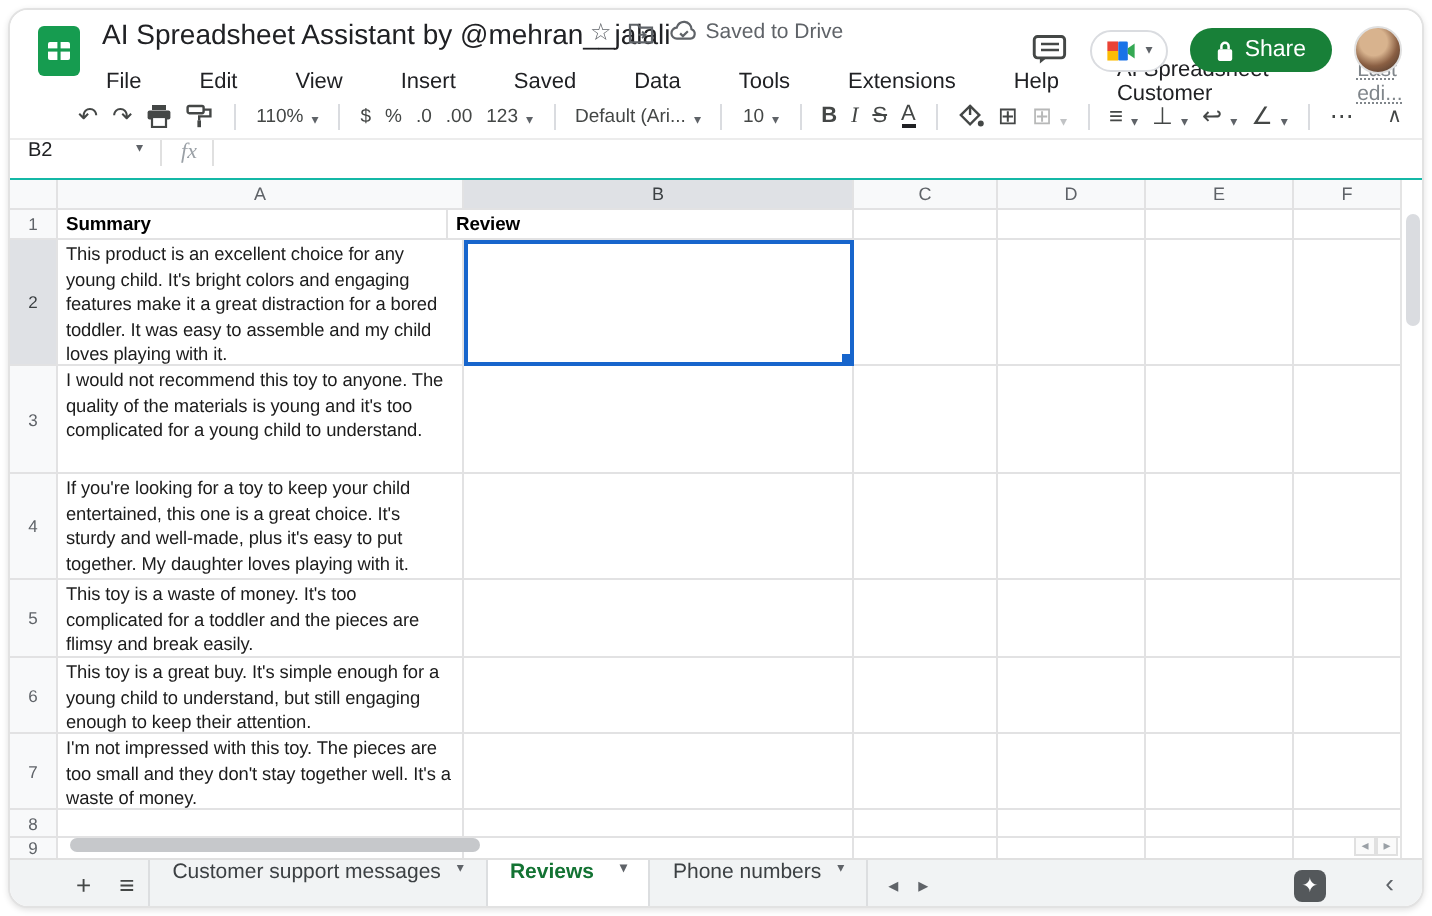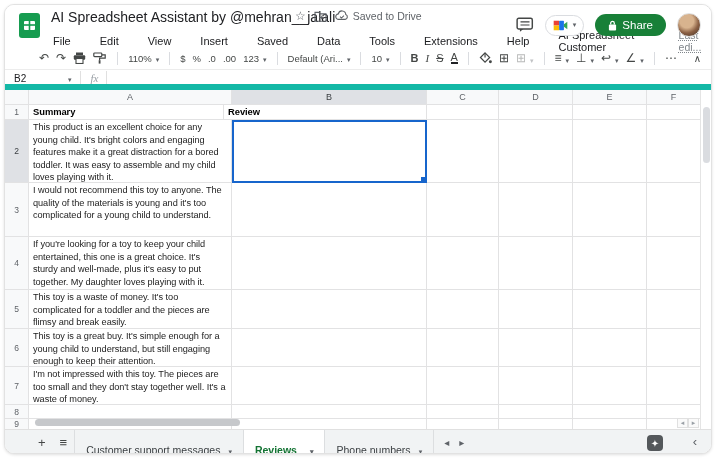--- a/index.html
+++ b/index.html
@@ -34,21 +34,21 @@
   .tdiv { width:1px; height:13px; background:#dadce0; margin:0 3px; }
   .drop { font-size:7px; color:#5f6368; margin-left:2px; }
   .bold-b { font-weight:700; font-size:11px; }
   .ital-i { font-style:italic; font-family:"Liberation Serif", serif; font-size:11px; }
   .strike-s { text-decoration:line-through; font-size:11px; }
   .tcolor-a { font-size:11px; border-bottom:2px solid #202124; line-height:10px; }
   .muted { opacity:.38; }
   .collapse { position:absolute; right:10px; font-size:10px; color:#444746; }
 
   
-  .fbar { height:20px; display:flex; align-items:flex-end; border-bottom:6px solid #14b8a6; padding-left:9px; }
+  .fbar { height:20px; display:flex; align-items:flex-start; border-bottom:1px solid #14b8a6; padding-left:9px; }
   .namebox { width:52px; font-size:10px; color:#202124; }
   .fx { font-size:11px; font-style:italic; color:#9aa0a6; margin-left:10px; font-family:"Liberation Serif", serif; }
   .fdiv { width:1px; height:13px; background:#e0e0e0; margin-left:8px; }
 
   
   .gridwrap { position:relative; height:339px; background:#fff; overflow:hidden; }
   .grid { position:absolute; left:0; top:0; width:695px; }
   .row { display:flex; }
   .cell { border-right:1px solid #e2e2e3; border-bottom:1px solid #e2e2e3; overflow:hidden; background:#fff; position:relative; }
   .w-num{width:24px} .w-a{width:203px} .w-b{width:195px} .w-c{width:72px} .w-d{width:74px} .w-e{width:74px} .w-f{width:53px; border-right:none}
@@ -66,21 +66,21 @@
   .vscroll { position:absolute; right:0; top:0; bottom:0; width:11px; background:#fff; border-left:1px solid #e4e4e4; }
   .vthumb { position:absolute; left:2px; top:17px; width:7px; height:56px; background:#dadce0; border-radius:4px; }
   .hthumb { position:absolute; left:30px; bottom:3px; width:205px; height:7px; background:#c6c8cb; border-radius:4px; }
   .harrows { position:absolute; right:12px; bottom:1px; display:flex; }
   .harrows .ab { width:11px; height:10px; border:1px solid #e0e0e0; background:#fafafa; color:#9aa0a6;
                  font-size:7px; display:flex; align-items:center; justify-content:center; }
 
   
   .tabbar { height:26px; background:#f1f3f4; border-top:1px solid #e0e0e0; display:flex; align-items:center; padding-left:26px; position:relative; }
   .tb-icon { font-size:13px; color:#444746; padding:0 7px; }
-  .tab { height:26px; display:flex; align-items:flex-end; gap:6px; padding:0 11px; font-size:10.5px; color:#3c4043;
+  .tab { height:26px; display:flex; align-items:flex-start; gap:6px; padding:0 11px; font-size:10.5px; color:#3c4043;
          border-right:1px solid #dcdee0; }
   .tab:first-of-type { border-left:1px solid #dcdee0; }
   .tab.active { background:#fff; color:#137333; font-weight:700;gap:11px; }
   .tab .drop { font-size:7px; color:#5f6368; }
   .navarrows { display:flex; gap:10px; margin-left:10px; color:#5f6368; font-size:10px; }
   .sparkle-btn { position:absolute; right:48px; top:5px; width:16px; height:16px; background:#54585b; border-radius:4px;
                  color:#fff; font-size:10px; display:flex; align-items:center; justify-content:center; }
   .panel-chev { position:absolute; right:14px; top:4px; color:#5f6368; font-size:13px; }
 </style>
 </head>

